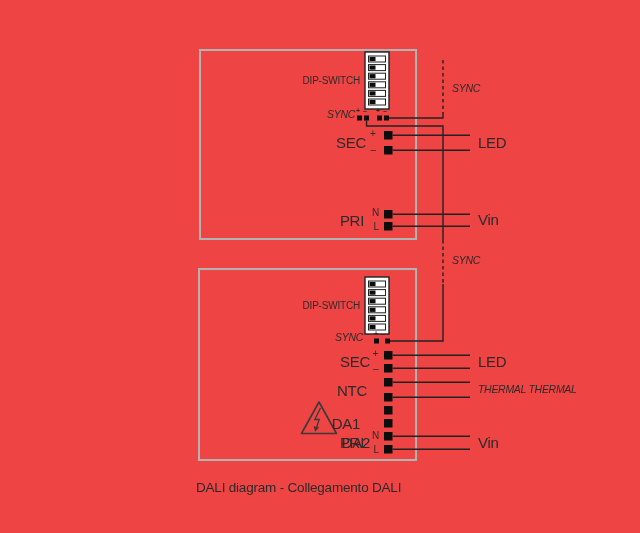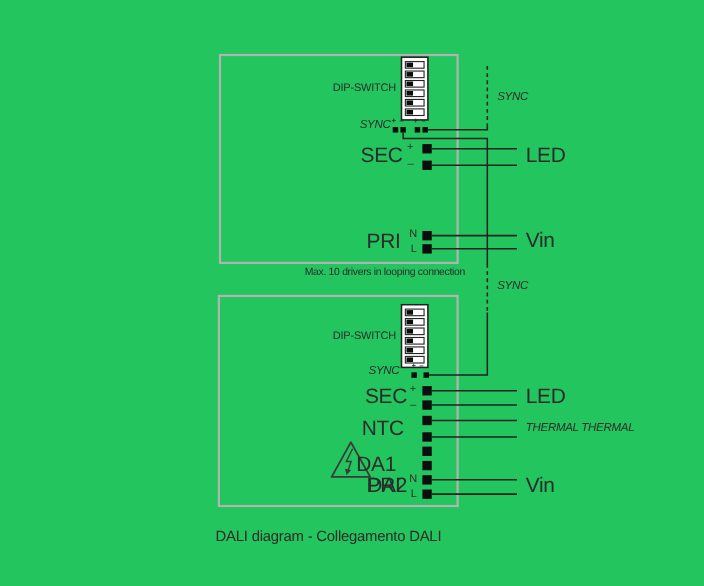--- a/index.html
+++ b/index.html
@@ -1,23 +1,23 @@
 <!DOCTYPE html>
 <html><head>
 <meta charset="utf-8">
 <style>
   html,body { margin:0; padding:0; background:#fff; }
   .stage {
-    position:relative; width:640px; height:533px; background:#22c55e;
+    position:relative; width:640px; height:533px; background:#ef4444;
     font-family:"Liberation Sans", sans-serif; color:#2b2b2b; overflow:hidden;
   }
   svg.wiring { position:absolute; left:0; top:0; }
   .lbl { position:absolute; transform:translateY(-50%); white-space:nowrap; line-height:1; }
   .ralign { text-align:right; }
-  .big   { font-size:19px; letter-spacing:-0.3px; }
+  .big   { font-size:15px; letter-spacing:-0.3px; }
   .med   { font-size:10.5px; letter-spacing:-0.3px;font-style:italic; }
   .small { font-size:10px; letter-spacing:-0.2px; }
   .tiny  { font-size:7px; letter-spacing:0; display:flex; gap:3px; font-weight:bold; }
   .notes { position:absolute; font-size:9.5px; letter-spacing:-0.3px; line-height:12px; color:#2b2b2b; }
   .caption { position:absolute; font-size:13.5px; letter-spacing:-0.2px; color:#2b2b2b;text-align:center; }
   .box-line { fill:none; stroke:#b3b3b3; stroke-width:2; }
   .wire { fill:none; stroke:#222; stroke-width:1.4; }
   .wire-dashed { fill:none; stroke:#222; stroke-width:1.4; stroke-dasharray:3.5 3; }
   .term { fill:#0d0d0d; }
   .dipframe { fill:#fff; stroke:#222; stroke-width:1.4; }
@@ -145,21 +145,20 @@
   <div class="lbl small" style="left:372px; top:213px;">N</div>
   <div class="lbl small" style="left:373.5px; top:226.5px;">L</div>
 
   <div class="lbl big" style="left:478px; top:142px;">LED</div>
   <div class="lbl big" style="left:478px; top:219px;">Vin</div>
 
   <div class="lbl med" style="left:452px; top:88px;">SYNC</div>
   <div class="lbl med" style="left:452px; top:260px;">SYNC</div>
 
   <div class="notes" style="left:277px; top:242px;">
-    <div>Max. 10 drivers in looping connection</div>
   </div>
 
   <div class="lbl small ralign" style="right:280px; top:306px;">DIP-SWITCH</div>
   <div class="lbl med ralign" style="right:277px; top:337px;">SYNC</div>
   <div class="lbl tiny" style="left:374px; top:333px;">
     <span>+</span>
       <span>–</span>
   </div>
 
   <div class="lbl big ralign" style="right:270px; top:361px;">SEC</div>

